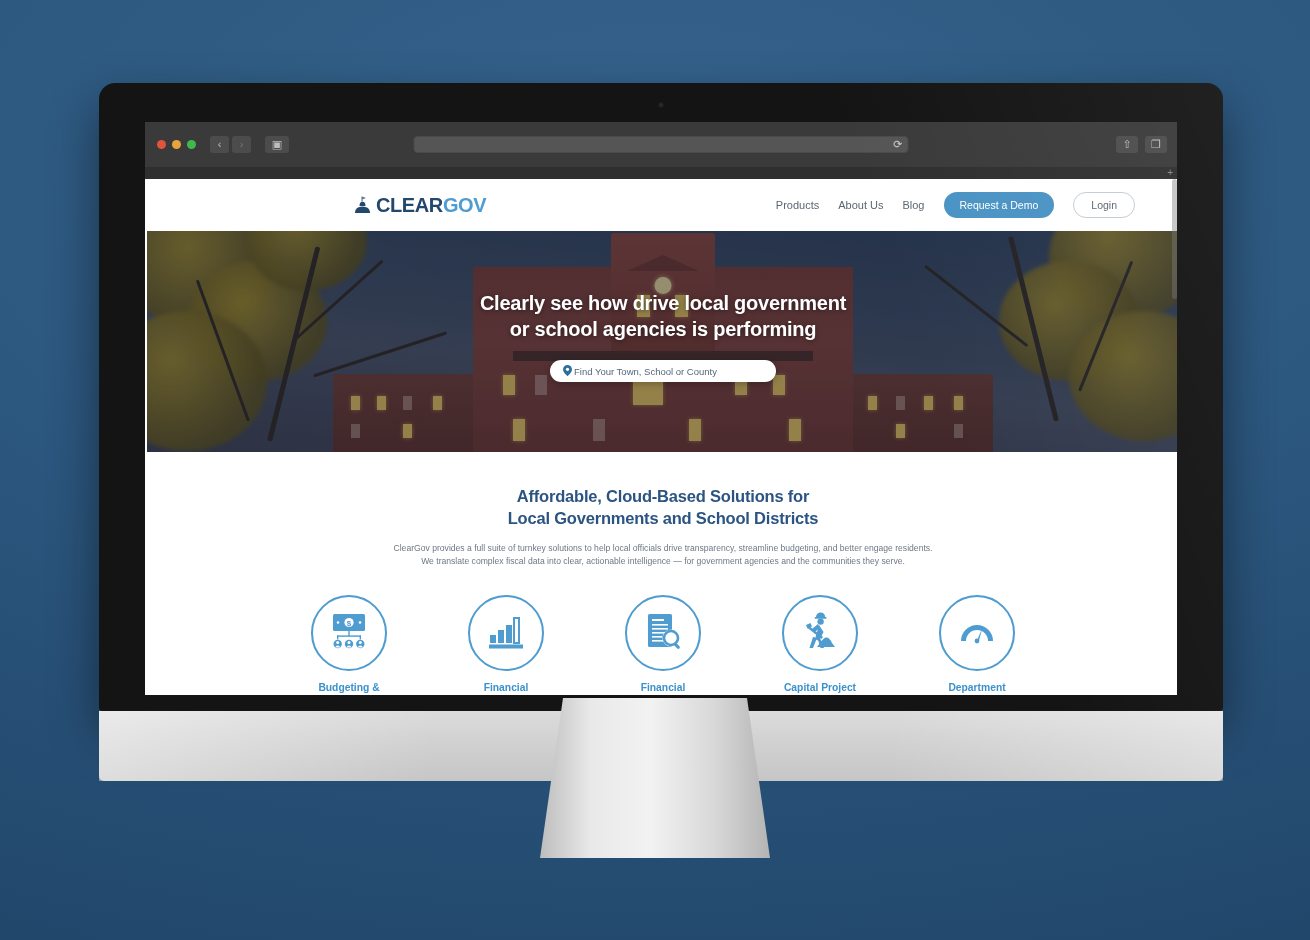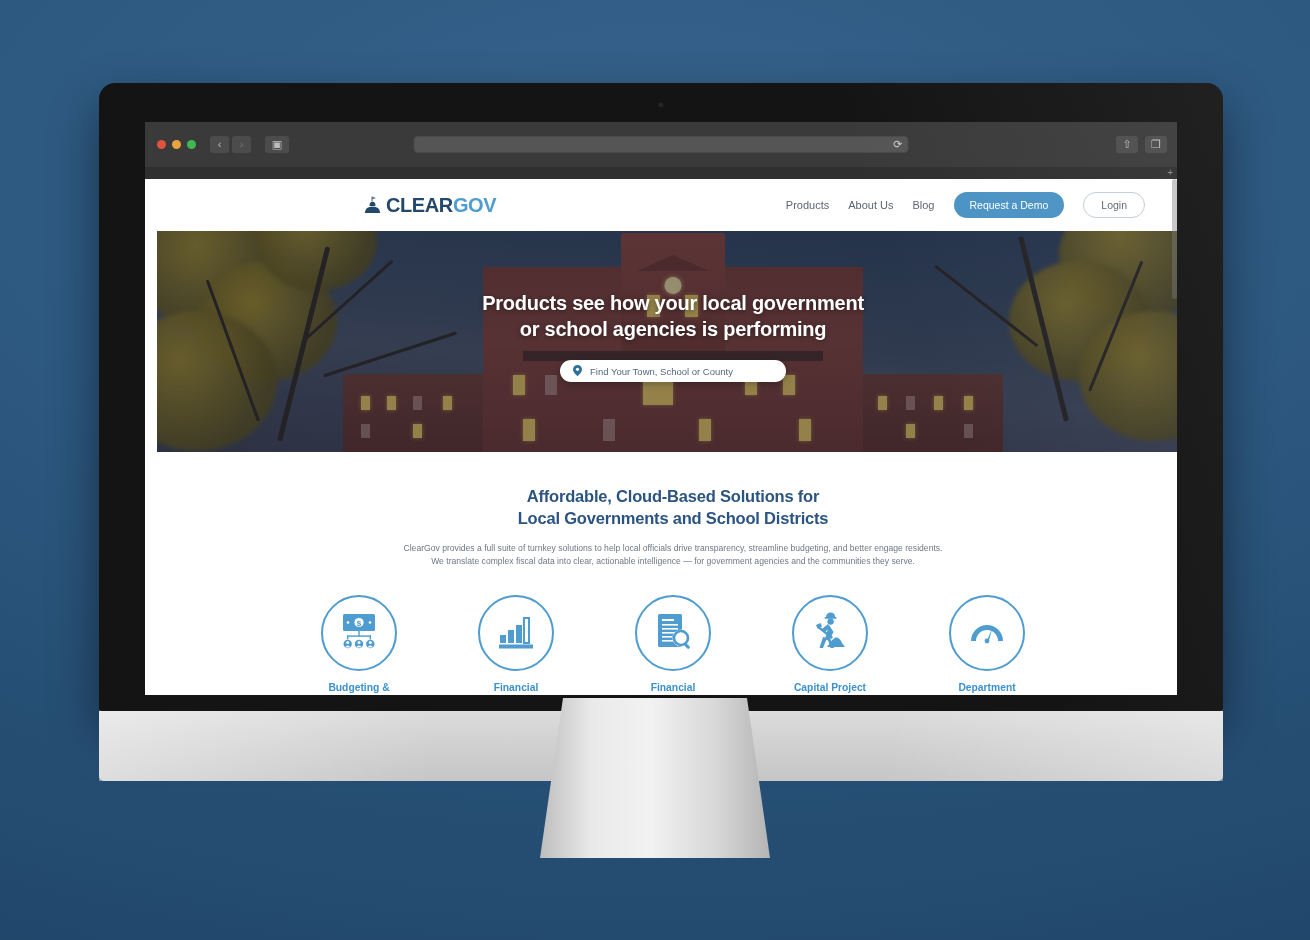--- a/index.html
+++ b/index.html
@@ -86,21 +86,21 @@
     padding-right:5px;box-sizing:border-box;
   }
   .urlbar .reload{color:#c9c9c9;font-size:11px;line-height:1;}
   .urltext{
     position:absolute;left:8px;top:2px;font-size:9px;color:#8d8d8d;
     filter:blur(1.4px);letter-spacing:.4px;
   }
   .chrome-right{margin-left:auto;display:flex;gap:7px;}
   .chrome-right .navbtn{width:22px;height:17px;}
   
-  .site{position:absolute;left:12px;top:57px;width:1032px;height:516px;background:#737373;overflow:hidden;}
+  .site{position:absolute;left:2px;top:57px;width:1032px;height:516px;background:#737373;overflow:hidden;}
   .site-header{
     height:52px;background:#fff;display:flex;align-items:center;
     padding:0 44px;box-sizing:border-box;
   }
   .logo{display:flex;align-items:center;gap:4px;margin-left:162px;}
   .logo-mark{width:19px;height:19px;position:relative;}
   .logo-text{font-size:20px;font-weight:bold;letter-spacing:-.4px;line-height:1;}
   .logo-text .c1{color:#24486b;}
   .logo-text .c2{color:#4e9cd0;}
   .nav{margin-left:auto;display:flex;align-items:center;gap:19px;}
@@ -160,21 +160,21 @@
   }
   .branch{position:absolute;background:#2d2520;transform-origin:bottom center;border-radius:2px;}
   .hero-scrim{position:absolute;inset:0;background:rgba(22,30,46,.40);}
   .hero-inner{position:relative;z-index:3;text-align:center;padding-top:60px;}
   .hero-h1{
     color:#fff;font-size:20px;font-weight:bold;line-height:1.28;
     letter-spacing:-.25px;text-shadow:0 1px 5px rgba(0,0,0,.45);margin:0;
   }
   .search-pill{
     margin:18px auto 0;width:226px;height:22px;background:#fff;
-    border-radius:12px;display:flex;align-items:center;gap:6px;
+    border-radius:12px;display:flex;align-items:center;
     padding:2px 13px;box-sizing:border-box;box-shadow:0 2px 7px rgba(0,0,0,.25);
   }
   .search-pill input{
     border:none;outline:none;font-size:9.5px;color:#4d6277;
     font-family:inherit;width:100%;background:transparent;
   }
   .search-pill input::placeholder{color:#53687d;}
   
   .solutions{padding:34px 0 0;text-align:center;background:#fff;}
   .sol-h2{
@@ -318,21 +318,21 @@
               <span class="branch" style="right:140px;top:40px;width:5px;height:190px;transform:rotate(-14deg);"></span>
               <span class="branch" style="right:118px;top:60px;width:3px;height:140px;transform:rotate(22deg);"></span>
               <span class="branch" style="right:170px;top:25px;width:3px;height:130px;transform:rotate(-52deg);"></span>
             </div>
           </div>
 
           <div class="hero-scrim"></div>
 
           <div class="hero-inner">
             <h1 class="hero-h1">
-              <span>Products see how your local government</span><br>
+              <span>Clearly see how drive local government</span><br>
               <span>or school agencies is performing</span>
             </h1>
             <div class="search-pill">
               <span>
                 <svg width="9" height="11" viewBox="0 0 9 11">
                   <path d="M4.5 0 C2 0 0 2 0 4.4 C0 7.4 4.5 11 4.5 11 C4.5 11 9 7.4 9 4.4 C9 2 7 0 4.5 0 Z" fill="#2f6f9e"></path>
                   <circle cx="4.5" cy="4.3" r="1.6" fill="#fff"></circle>
                 </svg>
               </span>
               <input type="text" placeholder="Find Your Town, School or County" style="">

